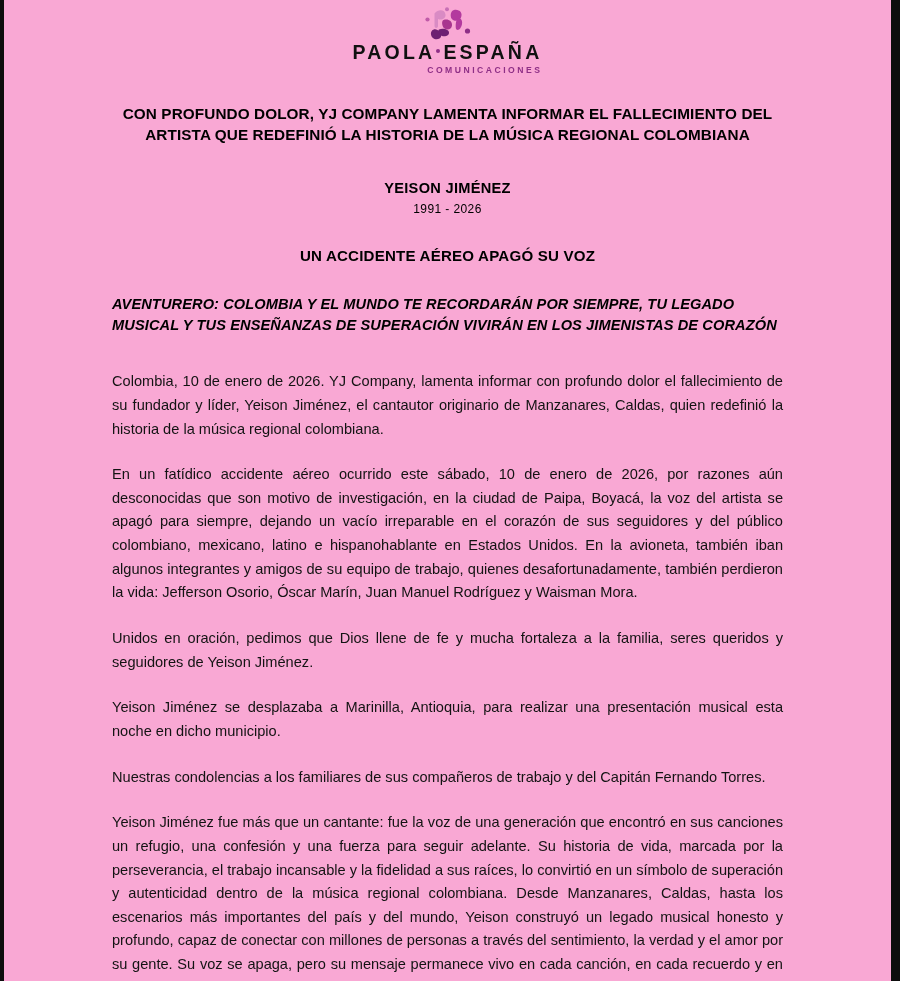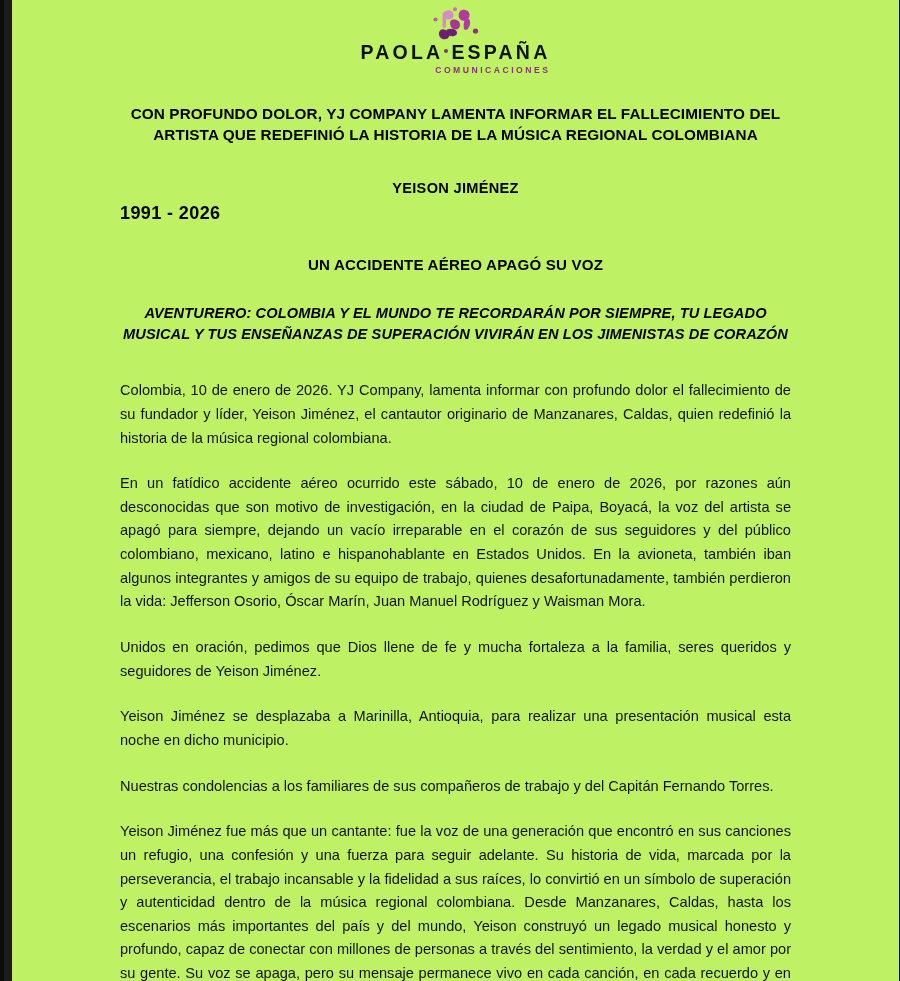--- a/index.html
+++ b/index.html
@@ -28,24 +28,24 @@
     top: 0;
     bottom: 0;
     background: #0d0d0d;
   }
   .edge-strip.left  { left: 0;  width: 4px; }
   .edge-strip.right { right: 0; width: 9px; }
 
   .page-sheet {
     position: absolute;
     top: 0;
-    left: 12px;
+    left: 4px;
     width: 887px;
     height: 981px;
-    background: #bef264;
+    background: #f9a8d4;
     box-sizing: border-box;
     padding: 0 108px 0 108px;
     overflow: hidden;
   }
 
   
   .letterhead {
     padding-top: 6px;
     text-align: center;
   }
@@ -104,39 +104,38 @@
     margin: 32px 0 0 0;
     text-align: center;
     font-size: 14.6px;
     font-weight: bold;
     line-height: 1.5;
     color: #000000;
     letter-spacing: 0.3px;
   }
   .deceased-years {
     margin: 0;
-    text-align: left;
-    font-size: 18px;
-    font-weight: bold;
+    text-align: center;
+    font-size: 12px;
+    font-weight: normal;
     line-height: 1.5;
     color: #000000;
     letter-spacing: 0.4px;
   }
   .subhead {
     margin: 27px 0 4px 0;
     text-align: center;
     font-size: 15.1px;
     font-weight: bold;
     line-height: 1.4;
     color: #000000;
     letter-spacing: 0.2px;
   }
   .tagline {
     margin: 28px 0 0 0;
-    text-align: center;
     font-size: 14.6px;
     font-weight: bold;
     font-style: italic;
     line-height: 1.45;
     color: #000000;
     letter-spacing: 0.1px;
   }
 
   
   .body-copy {

